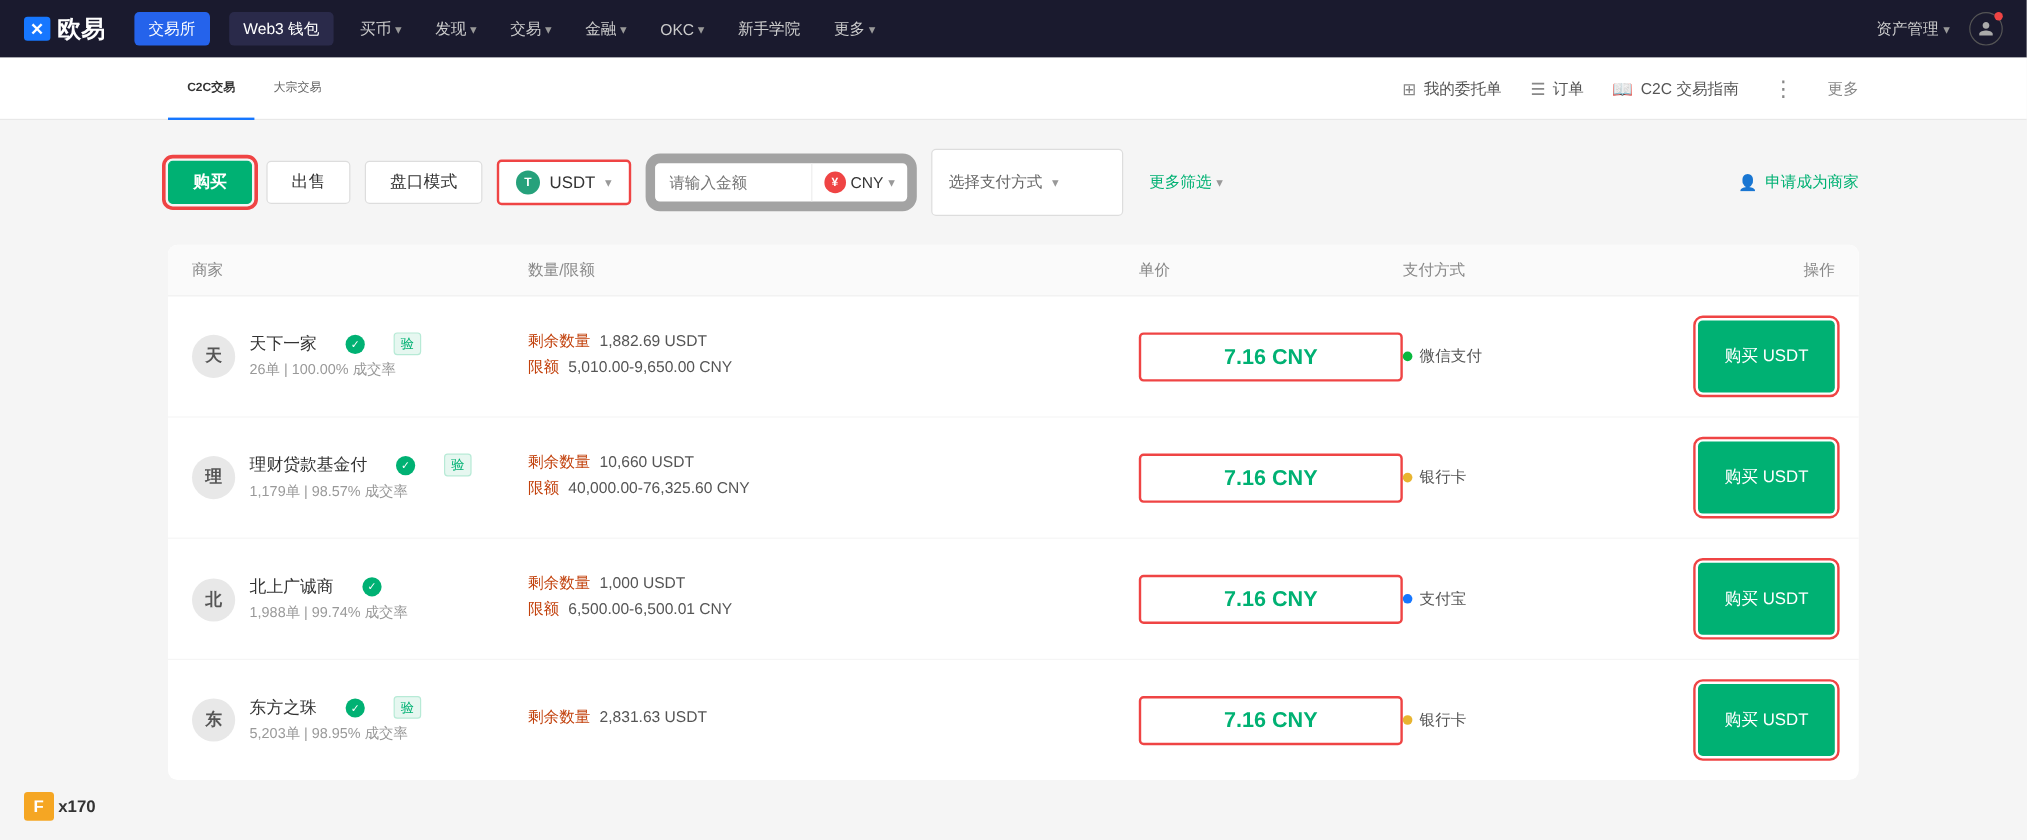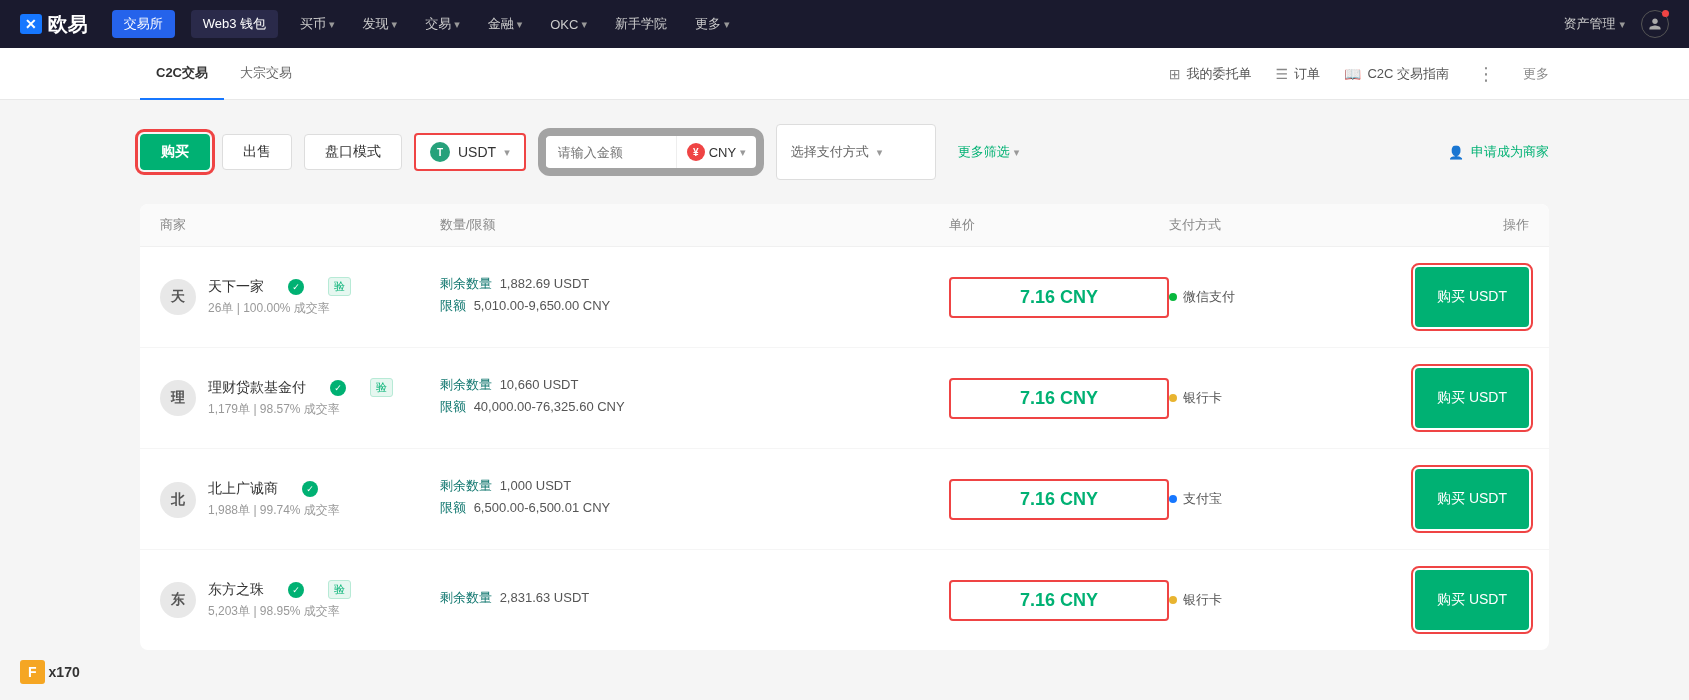--- a/index.html
+++ b/index.html
@@ -93,21 +93,21 @@
     .sub-nav {
       background: #fff;
       border-bottom: 1px solid #e8e8e8;
       height: 52px;
       display: flex;
       align-items: center;
       padding: 0 140px;
       gap: 0;
     }
     .sub-nav-tab {
-      font-size: 13px;
+      font-size: 10px;
       color: #666;
       cursor: pointer;
       padding: 0 16px;
       height: 52px;
       display: flex;
       align-items: center;
       border-bottom: 2px solid transparent;
     }
     .sub-nav-tab.active {
       color: #333;
@@ -339,21 +339,21 @@
       font-size: 12px;
       color: #999;
     }
     .qty-cell {}
     .qty-row {
       font-size: 13px;
       color: #555;
       margin-bottom: 4px;
     }
     .qty-label {
-      color: #0f766e;
+      color: #c2410c;
       margin-right: 4px;
     }
     .price-cell {
       font-size: 18px;
       font-weight: 600;
       color: #00b173;
       border: 2px solid #ef4444;
       padding: 8px 12px;
       border-radius: 4px;
       text-align: center;

